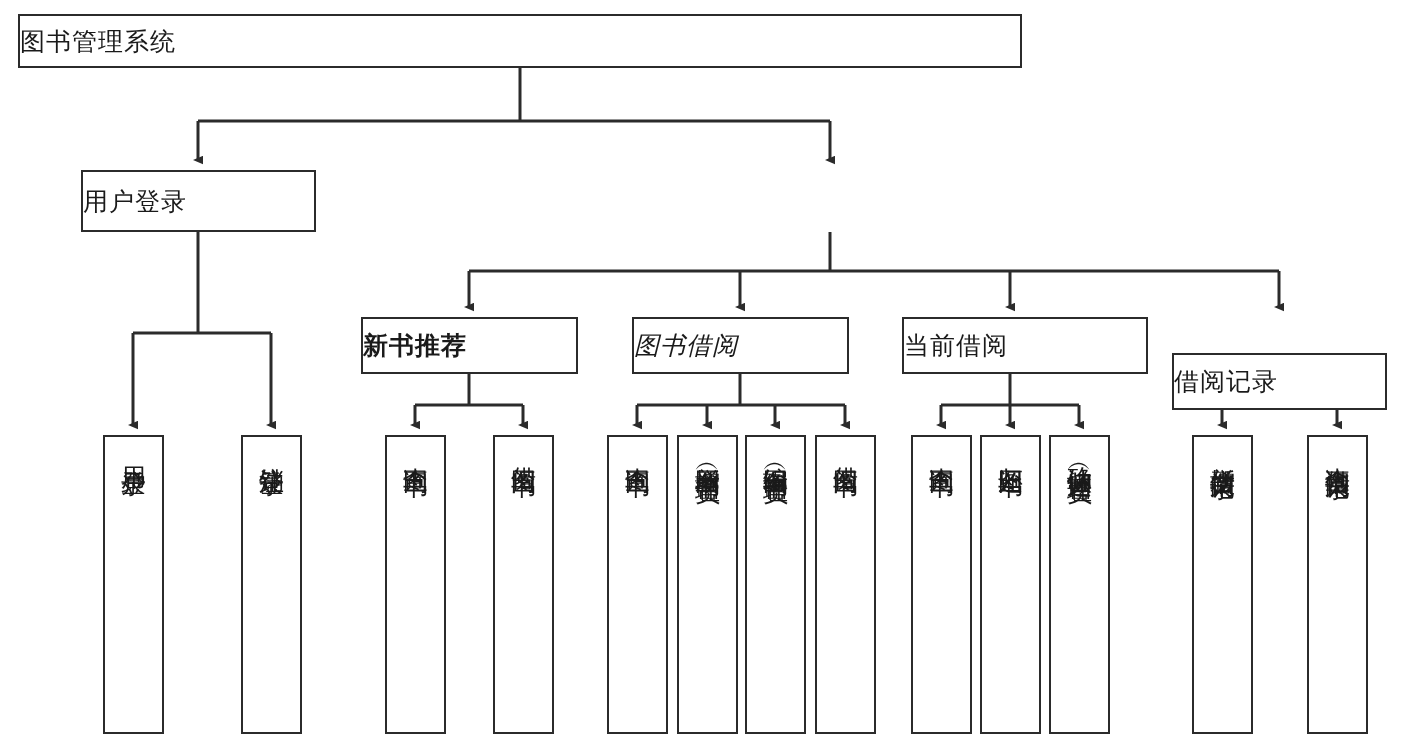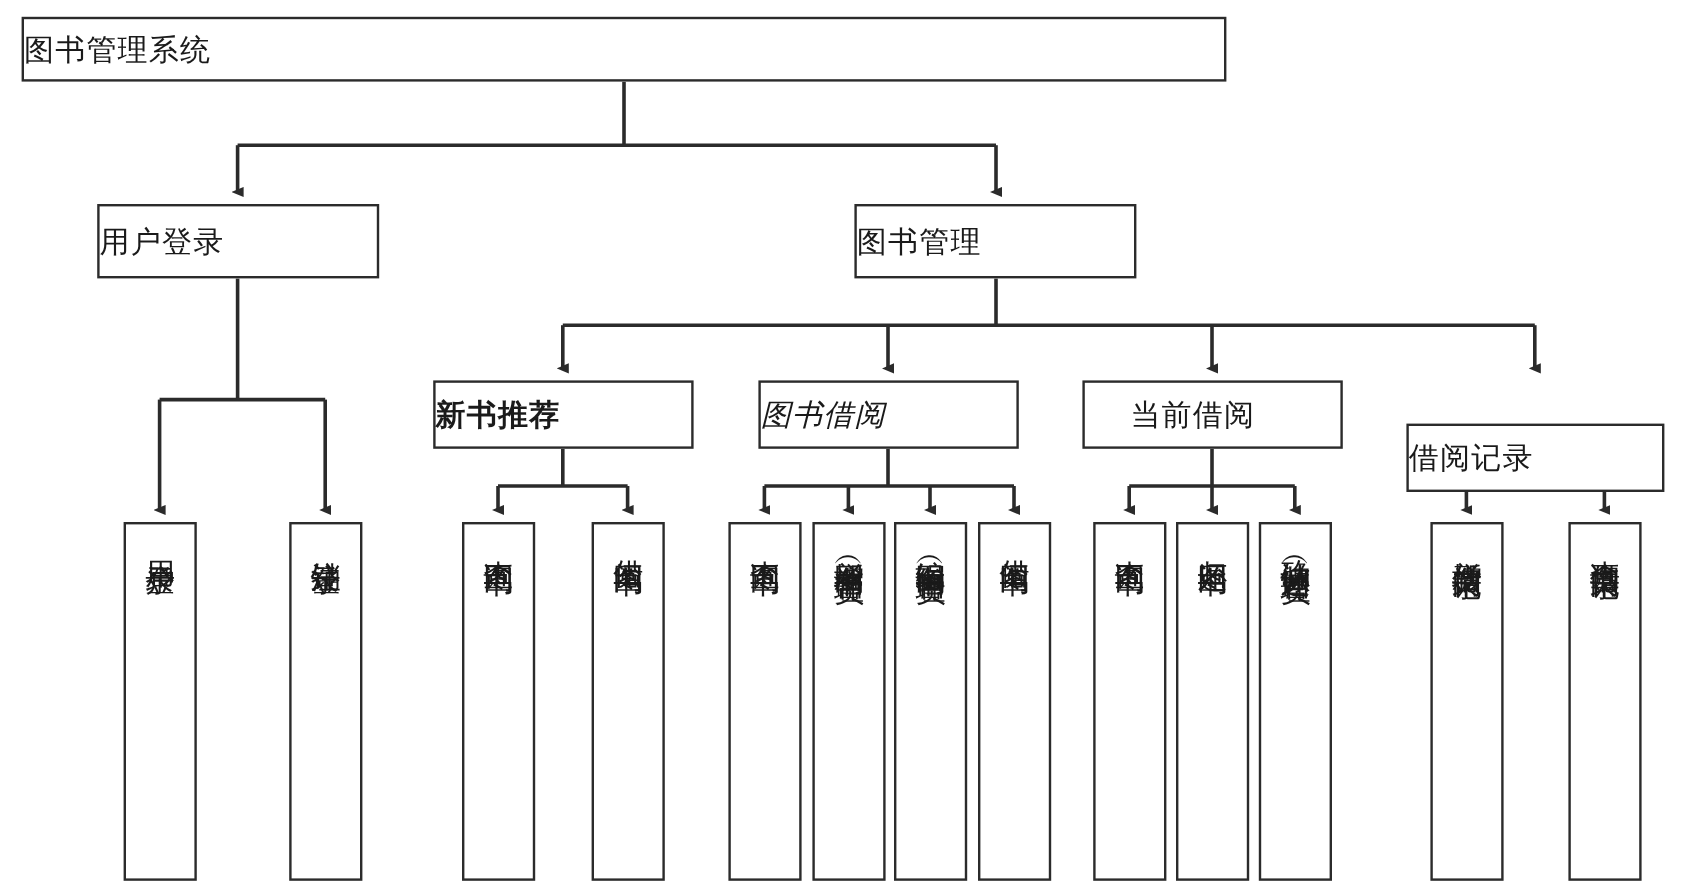--- a/index.html
+++ b/index.html
@@ -121,31 +121,28 @@
     </g>
   </svg>
 
   <div class="node h root" style="left:18px;top:14px;width:1004px;height:54px;">
     <span>图书管理系统</span>
   </div>
 
   <div class="node h" style="left:81px;top:170px;width:235px;height:62px;">
     <span>用户登录</span>
   </div>
-  <div class="node h" style="left:712px;top:170px;width:235px;height:62px;">
-    <span>图书管理</span>
-  </div>
 
   <div class="node h" style="left:361px;top:317px;width:217px;height:57px;font-weight:bold;">
     <span>新书推荐</span>
   </div>
   <div class="node h" style="left:632px;top:317px;width:217px;height:57px;font-style:italic;">
     <span>图书借阅</span>
   </div>
-  <div class="node h" style="left:902px;top:317px;width:217px;height:57px;padding-left:38px;">
+  <div class="node h" style="left:902px;top:317px;width:246px;height:57px;">
     <span>当前借阅</span>
   </div>
   <div class="node h" style="left:1172px;top:317px;width:215px;height:57px;margin-top:36px;">
     <span>借阅记录</span>
   </div>
 
   <div class="node v" style="left:103px;top:435px;width:61px;height:299px;">
     <span class="vtext">用户登录</span>
   </div>
   <div class="node v" style="left:241px;top:435px;width:61px;height:299px;">

